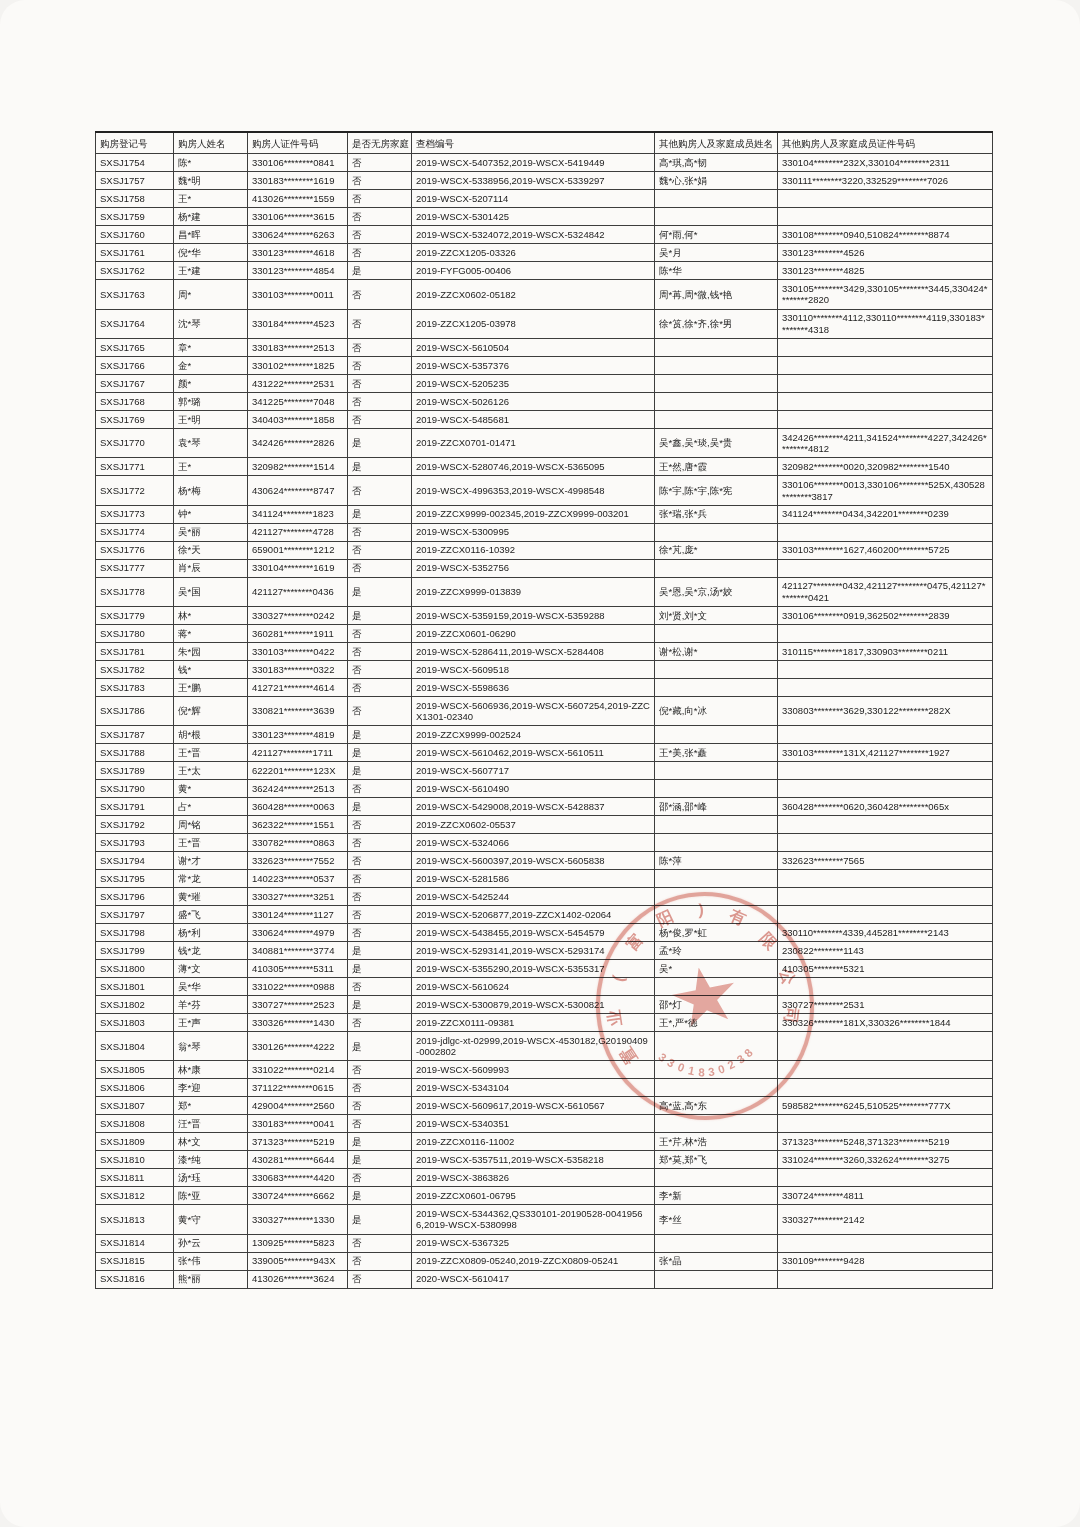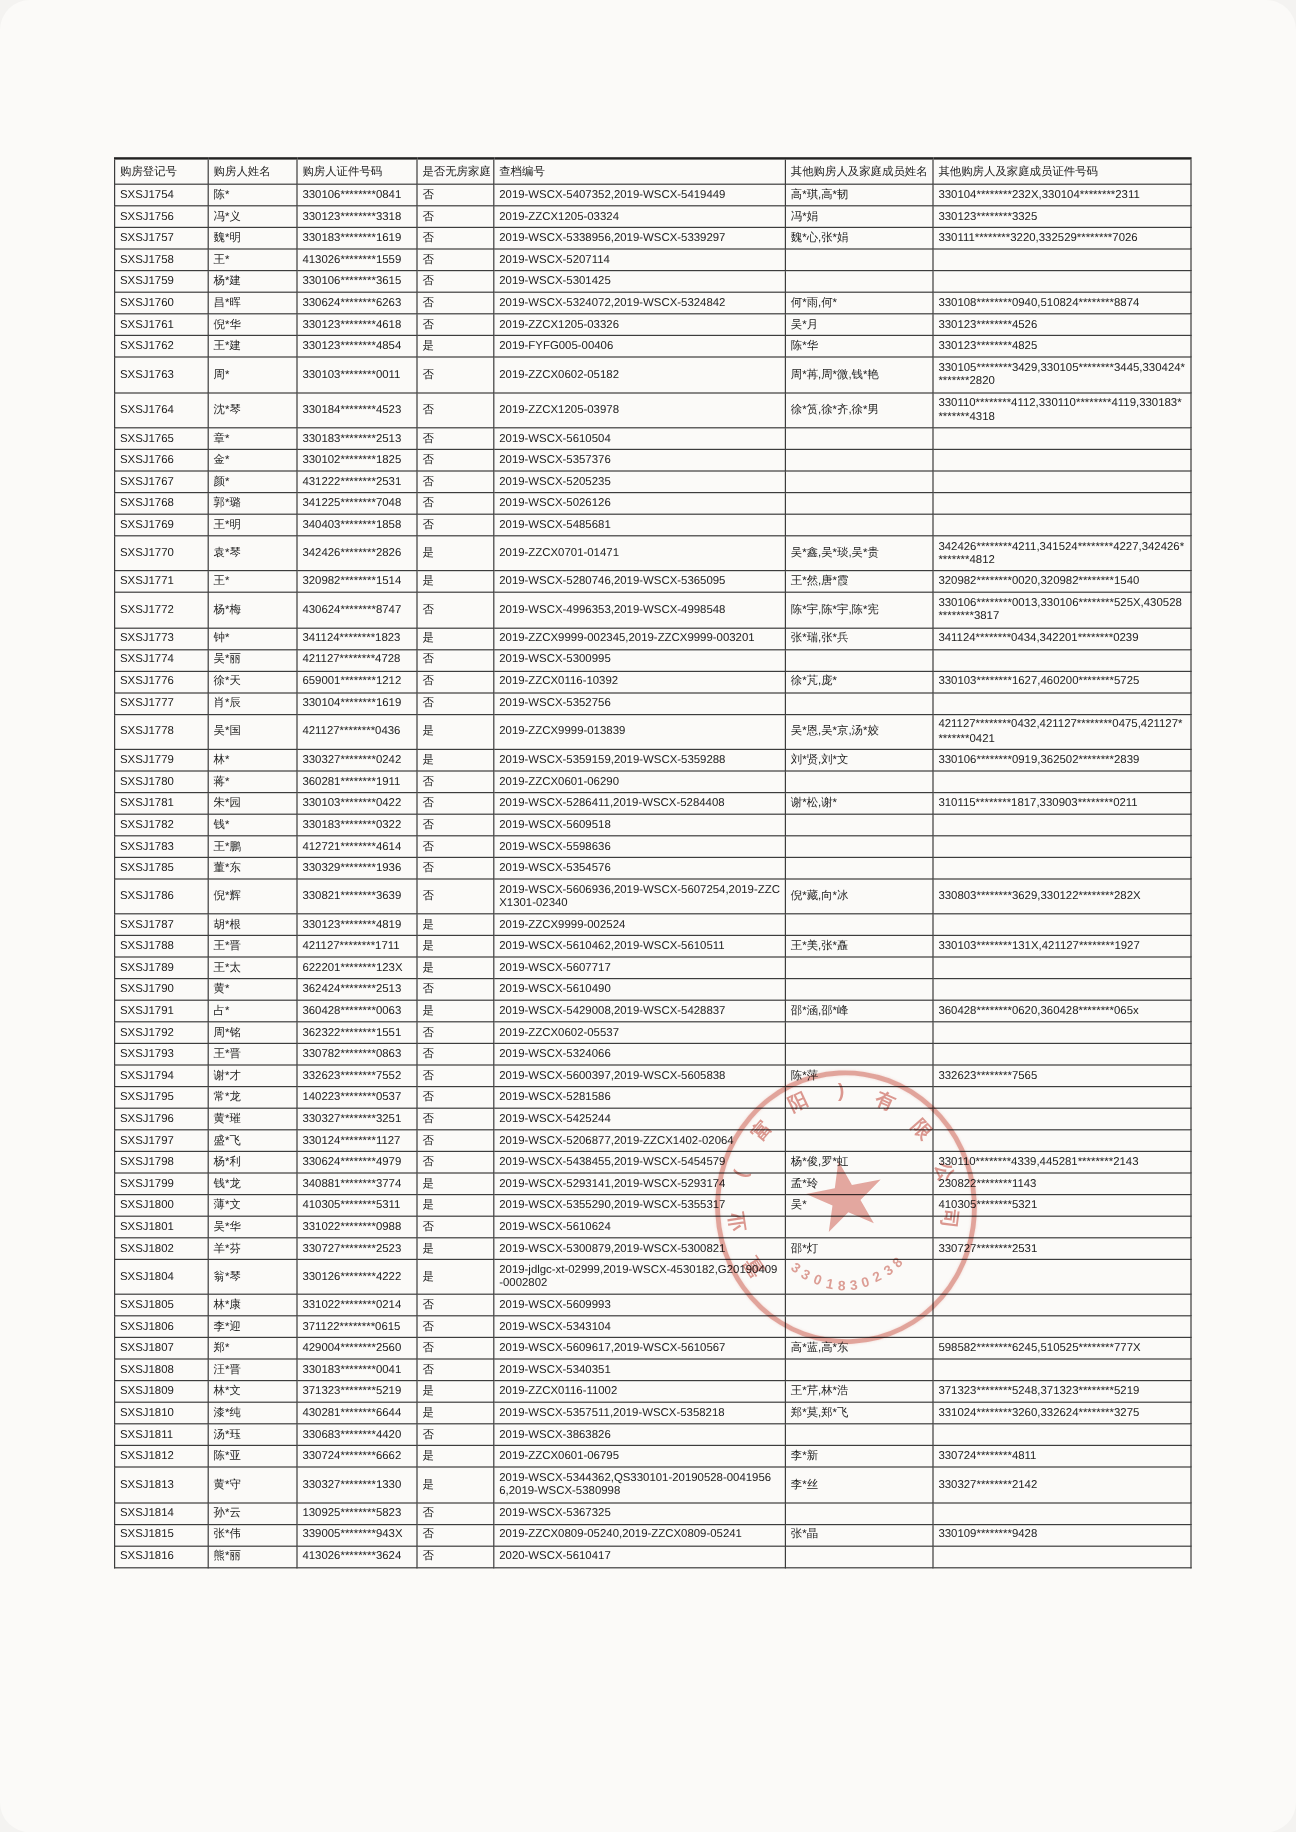--- a/index.html
+++ b/index.html
@@ -96,29 +96,20 @@
           <tr>
             <td>SXSJ1754</td>
             <td>陈*</td>
             <td>330106********0841</td>
             <td>否</td>
             <td>2019-WSCX-5407352,2019-WSCX-5419449</td>
             <td>高*琪,高*韧</td>
             <td>330104********232X,330104********2311</td>
           </tr>
           <tr>
-            <td>SXSJ1756</td>
-            <td>冯*义</td>
-            <td>330123********3318</td>
-            <td>否</td>
-            <td>2019-ZZCX1205-03324</td>
-            <td>冯*娟</td>
-            <td>330123********3325</td>
-          </tr>
-          <tr>
             <td>SXSJ1757</td>
             <td>魏*明</td>
             <td>330183********1619</td>
             <td>否</td>
             <td>2019-WSCX-5338956,2019-WSCX-5339297</td>
             <td>魏*心,张*娟</td>
             <td>330111********3220,332529********7026</td>
           </tr>
           <tr>
             <td>SXSJ1758</td>
@@ -339,29 +330,20 @@
           <tr>
             <td>SXSJ1783</td>
             <td>王*鹏</td>
             <td>412721********4614</td>
             <td>否</td>
             <td>2019-WSCX-5598636</td>
             <td></td>
             <td></td>
           </tr>
           <tr>
-            <td>SXSJ1785</td>
-            <td>董*东</td>
-            <td>330329********1936</td>
-            <td>否</td>
-            <td>2019-WSCX-5354576</td>
-            <td></td>
-            <td></td>
-          </tr>
-          <tr>
             <td>SXSJ1786</td>
             <td>倪*辉</td>
             <td>330821********3639</td>
             <td>否</td>
             <td>2019-WSCX-5606936,2019-WSCX-5607254,2019-ZZCX1301-02340</td>
             <td>倪*藏,向*冰</td>
             <td>330803********3629,330122********282X</td>
           </tr>
           <tr>
             <td>SXSJ1787</td>
@@ -499,20 +481,29 @@
             <td></td>
           </tr>
           <tr>
             <td>SXSJ1802</td>
             <td>羊*芬</td>
             <td>330727********2523</td>
             <td>是</td>
             <td>2019-WSCX-5300879,2019-WSCX-5300821</td>
             <td>邵*灯</td>
             <td>330727********2531</td>
+          </tr>
+          <tr>
+            <td>SXSJ1803</td>
+            <td>王*声</td>
+            <td>330326********1430</td>
+            <td>否</td>
+            <td>2019-ZZCX0111-09381</td>
+            <td>王*,严*德</td>
+            <td>330326********181X,330326********1844</td>
           </tr>
           <tr>
             <td>SXSJ1804</td>
             <td>翁*琴</td>
             <td>330126********4222</td>
             <td>是</td>
             <td>2019-jdlgc-xt-02999,2019-WSCX-4530182,G20190409-0002802</td>
             <td></td>
             <td></td>
           </tr>

